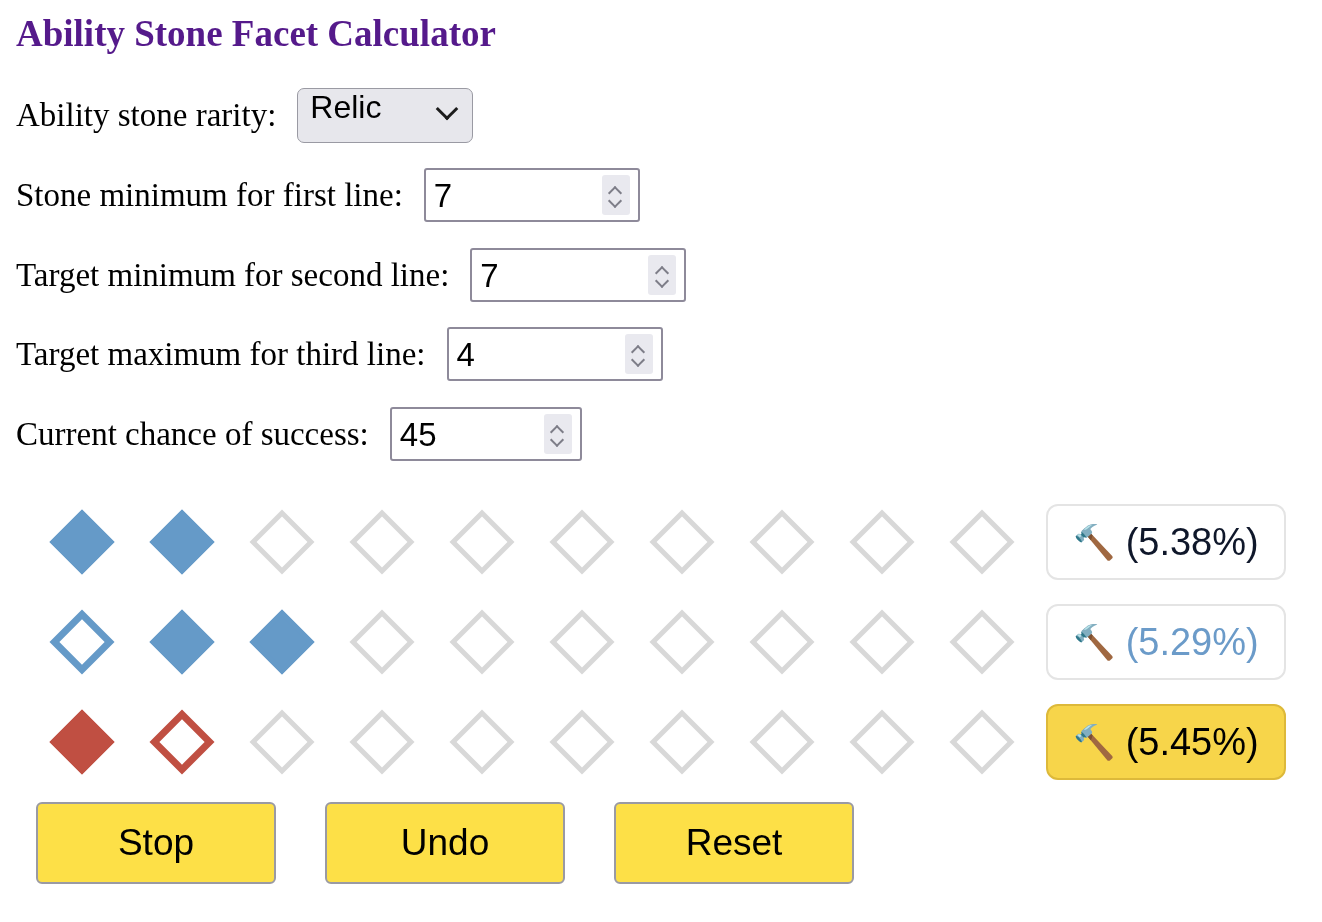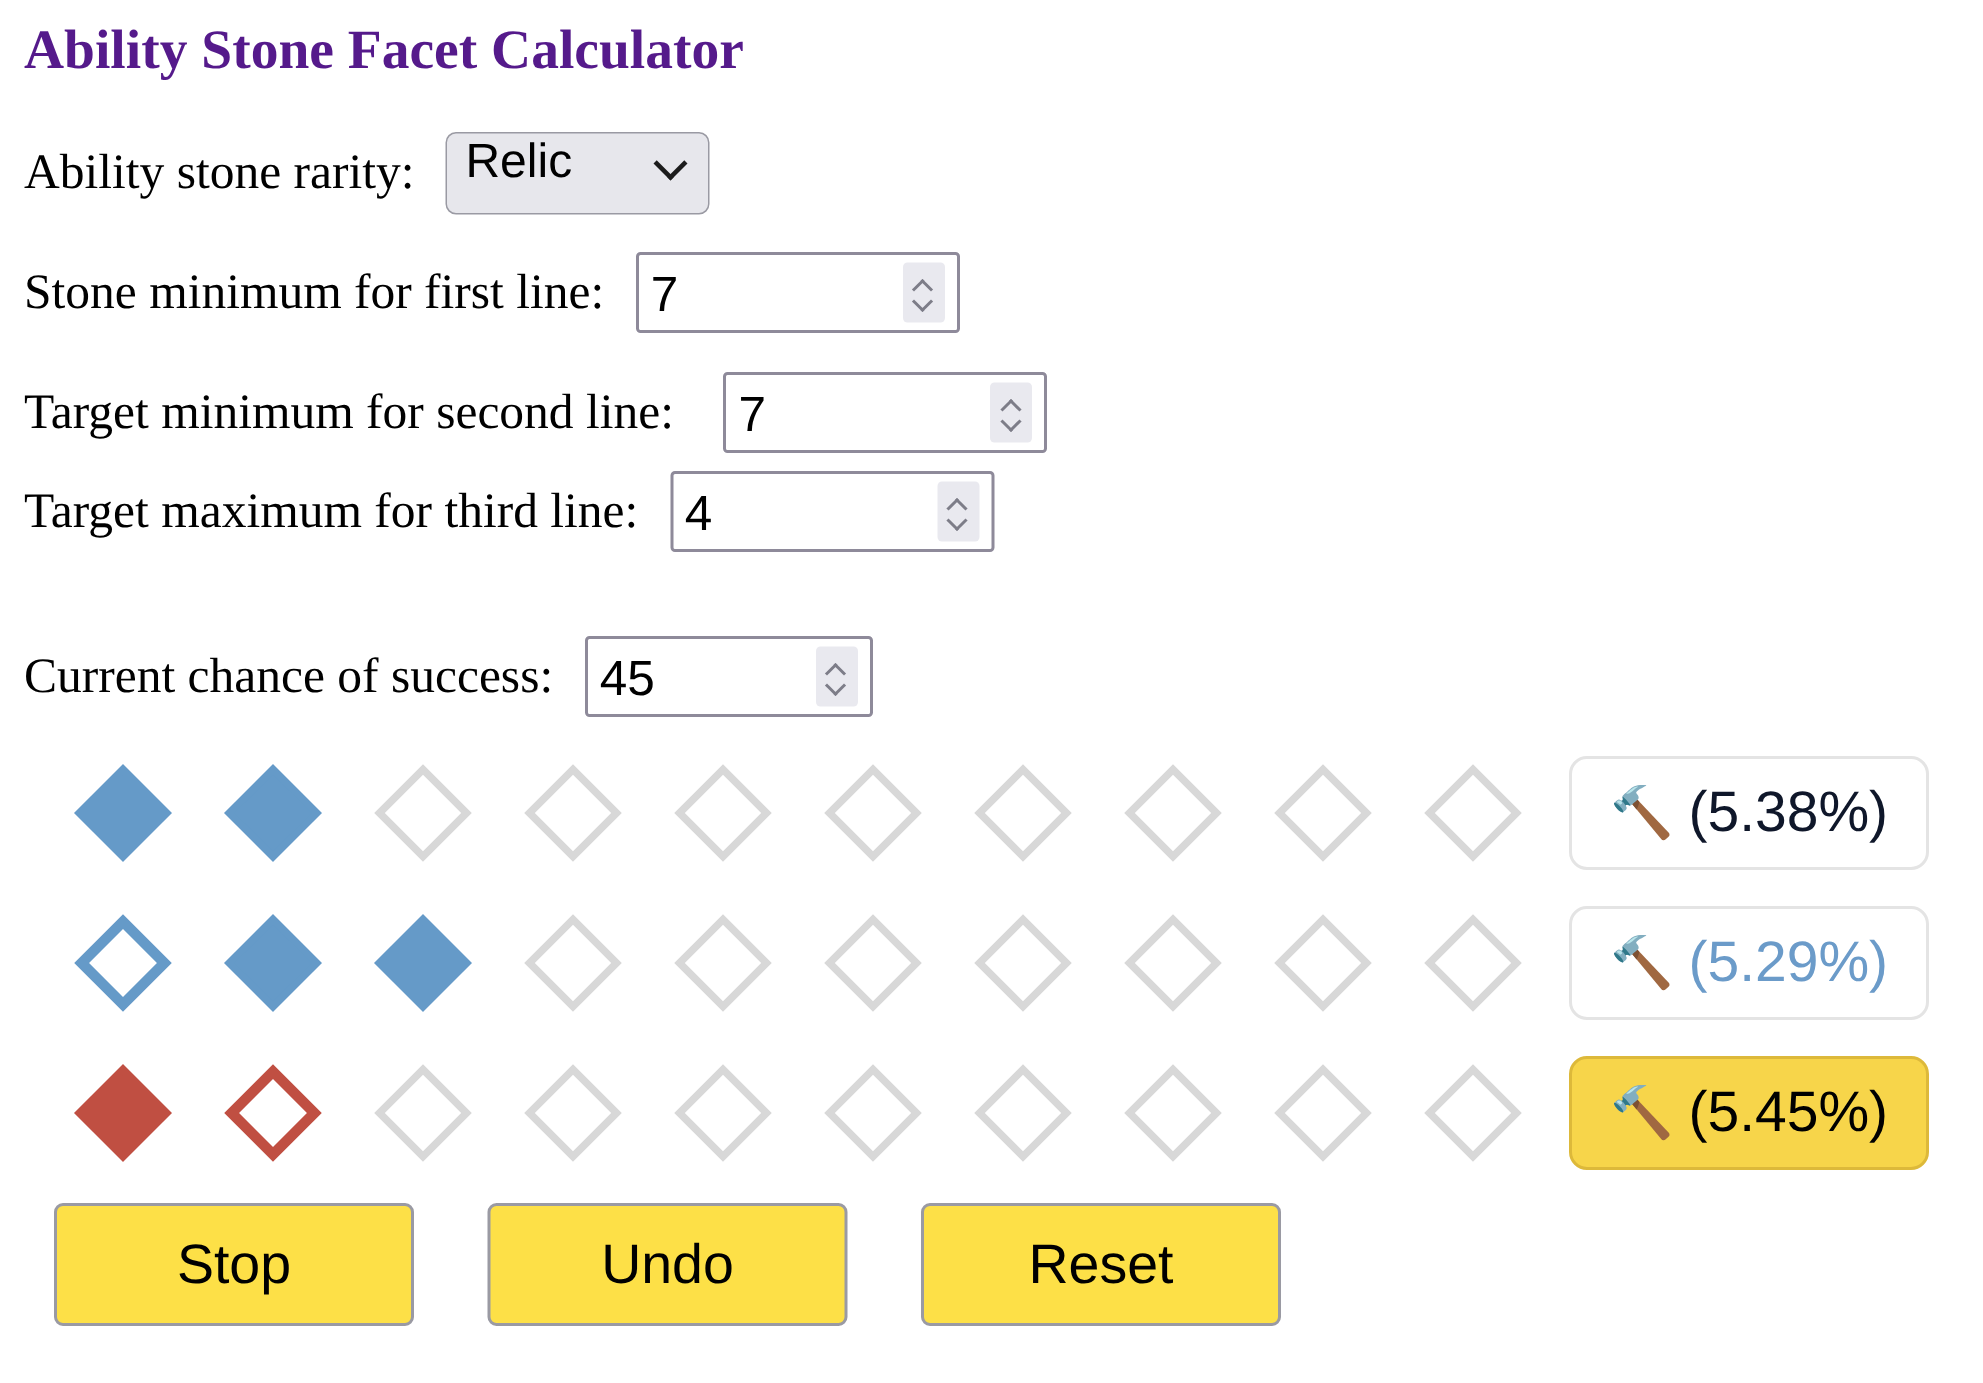--- a/index.html
+++ b/index.html
@@ -42,23 +42,23 @@
   
   .form-row {
     position: absolute;
     left: 16px;
     display: flex;
     align-items: center;
     white-space: nowrap;
   }
   .row-rarity  { top: 88px; }
   .row-first   { top: 168px; }
-  .row-second  { top: 248px; gap: 12px; }
-  .row-third   { top: 314px; }
-  .row-chance  { top: 424px; }
+  .row-second  { top: 248px; }
+  .row-third   { top: 327px; }
+  .row-chance  { top: 407px; }
 
   .field-label {
     font-family: "Liberation Serif", "DejaVu Serif", serif;
     font-size: 33px;
     color: #000000;
     line-height: 1;
     padding-right: 21px;
   }
 
   

